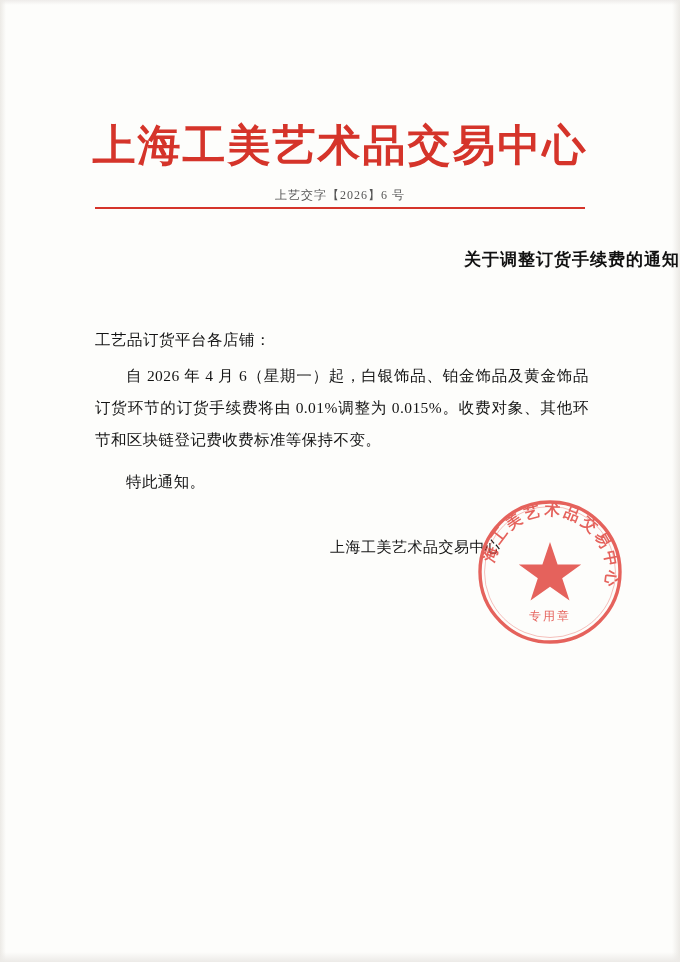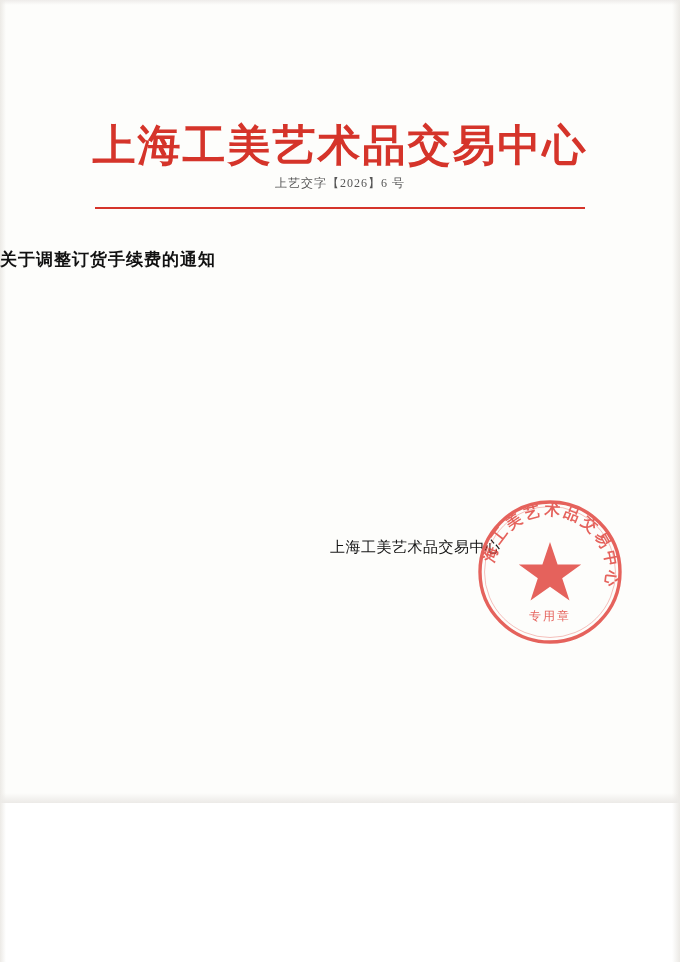--- a/index.html
+++ b/index.html
@@ -10,21 +10,21 @@
     width: 680px;
     height: 962px;
     background: #ffffff;
     font-family: "Liberation Serif", serif;
     color: #111;
     overflow: hidden;
   }
   .page {
     position: relative;
     width: 680px;
-    height: 803px;
+    height: 962px;
     background: #fdfdfb;
   }
   
   .scan-edge-left {
     position: absolute;
     top: 0; left: 0;
     width: 6px; height: 962px;
     background: linear-gradient(to right, #eceae6, rgba(255,255,255,0));
   }
   .scan-edge-right {
@@ -56,40 +56,40 @@
   .org-title {
     font-family: "DejaVu Serif", "Liberation Serif", serif;
     font-weight: bold;
     font-size: 43px;
     letter-spacing: 2px;
     color: #d5342a;
     line-height: 1.1;
     white-space: nowrap;
   }
   .doc-number {
-    margin-top: 6px;
+    margin-top: 18px;
     font-size: 12px;
     color: #555;
     letter-spacing: 1px;
   }
   .rule {
     position: absolute;
     top: 207px;
     left: 95px;
     width: 490px;
     height: 2px;
     background: #d5342a;
   }
 
   .doc-title {
     position: absolute;
     top: 248px;
     left: 0;
     width: 680px;
-    text-align: left;
+    text-align: right;
     font-family: "DejaVu Serif", "Liberation Serif", serif;
     font-weight: bold;
     font-size: 17px;
     letter-spacing: 1px;
     color: #111;
   }
 
   .body-block {
     position: absolute;
     top: 325px;
@@ -165,20 +165,25 @@
 
   <div class="letterhead">
     <div class="org-title">上海工美艺术品交易中心</div>
     <div class="doc-number">上艺交字【2026】6 号</div>
   </div>
 
   <div class="rule"></div>
 
   <div class="doc-title">关于调整订货手续费的通知</div>
 
+  <div class="body-block">
+    <div class="salutation">工艺品订货平台各店铺：</div>
+    <div class="para">自 2026 年 4 月 6（星期一）起，白银饰品、铂金饰品及黄金饰品订货环节的订货手续费将由 0.01%调整为 0.015%。收费对象、其他环节和区块链登记费收费标准等保持不变。</div>
+    <div class="para-short">特此通知。</div>
+  </div>
 
   <div class="signature">
     <div class="sign-org">上海工美艺术品交易中心</div>
   </div>
 
   <div class="seal">
     <svg width="152" height="152" viewBox="0 0 152 152" xmlns="http://www.w3.org/2000/svg">
       <defs>
         <path id="sealArc" d="M 76,76 m -57,0 a 57,57 0 1,1 114,0 a 57,57 0 1,1 -114,0"></path>
       </defs>

